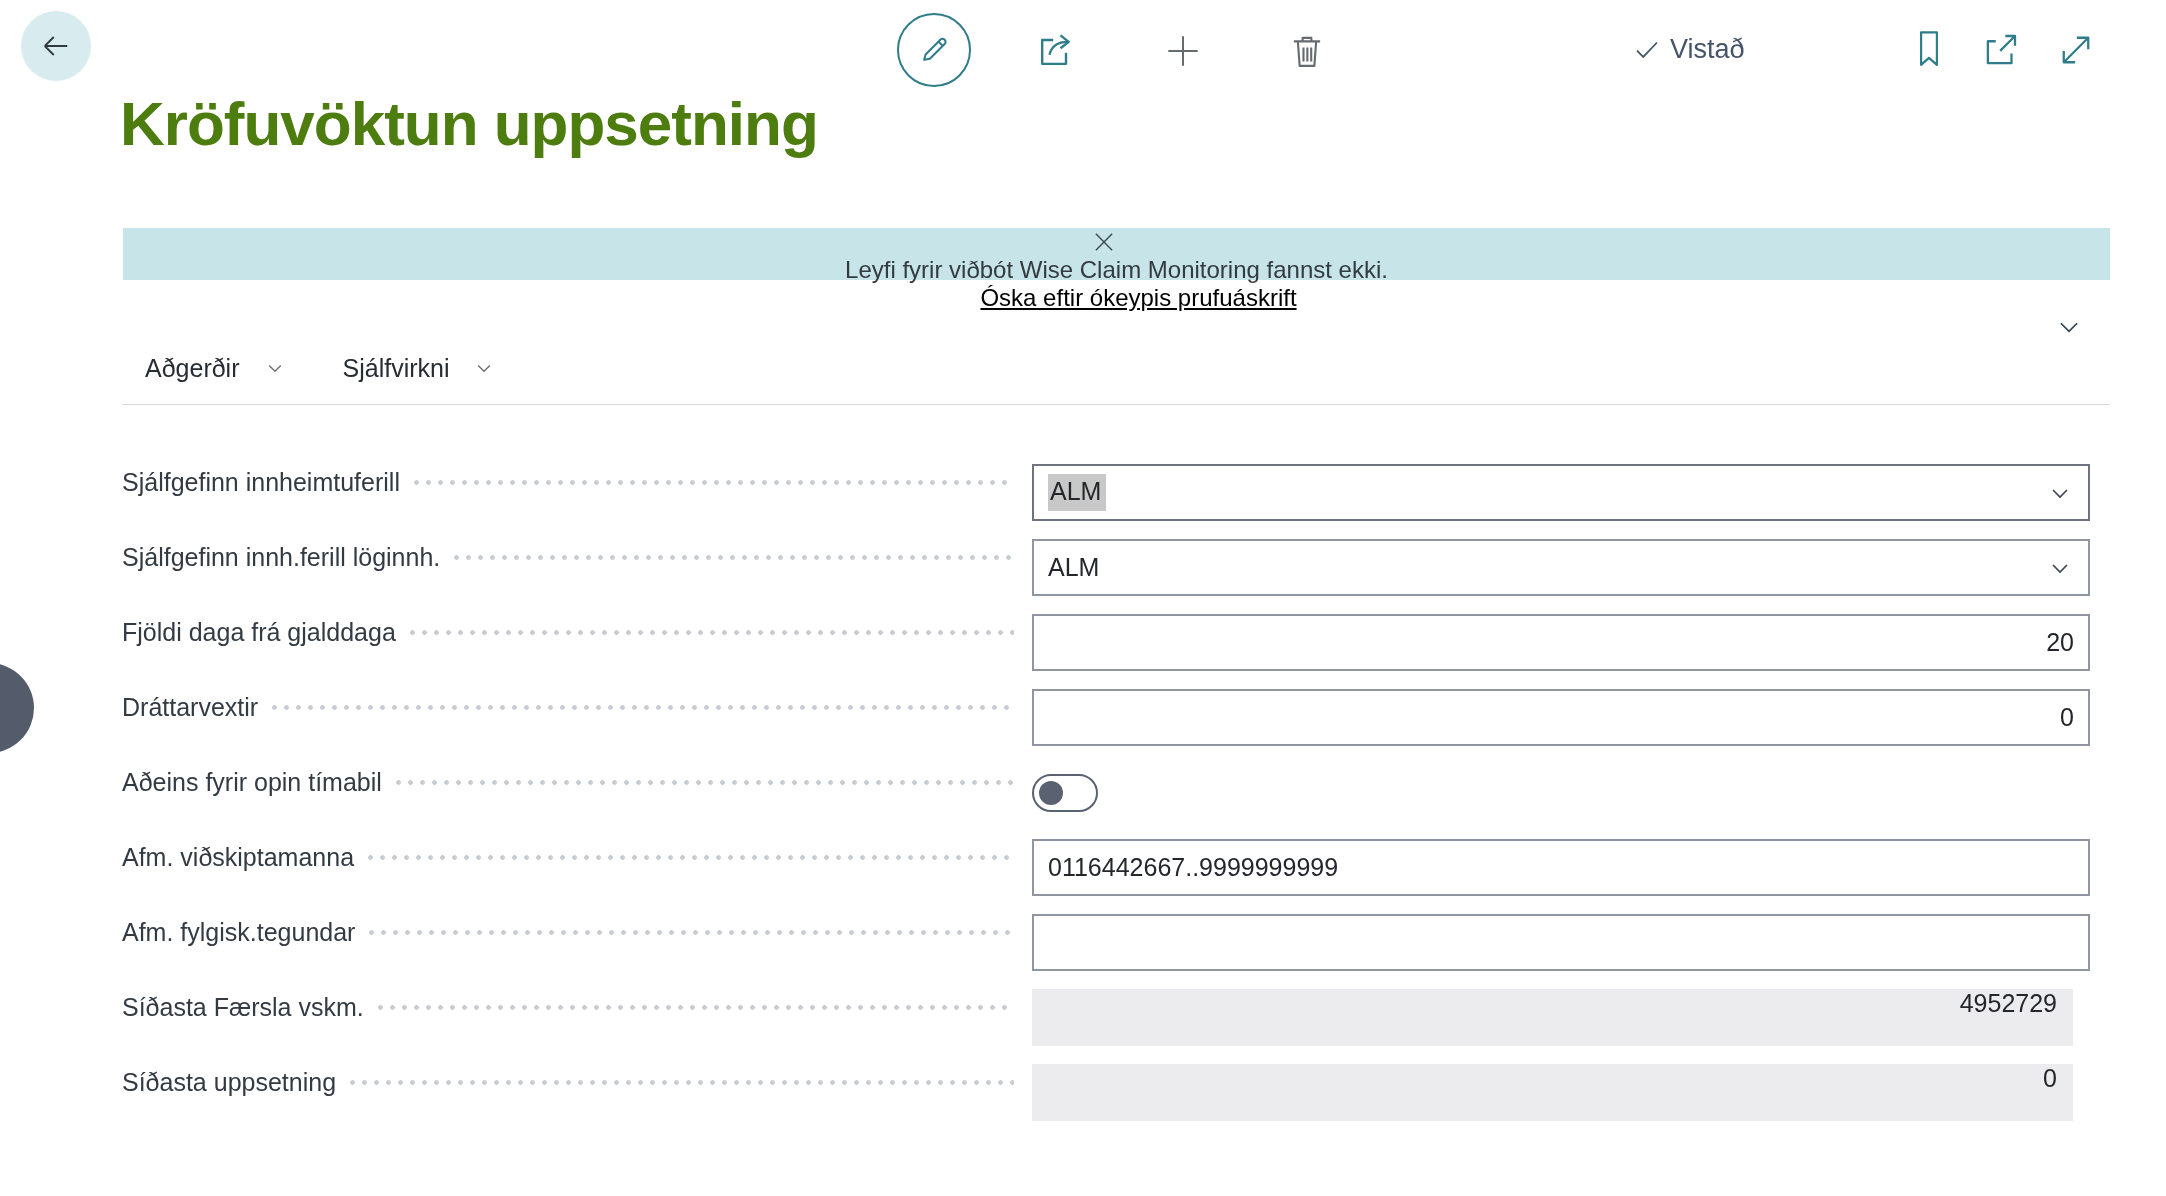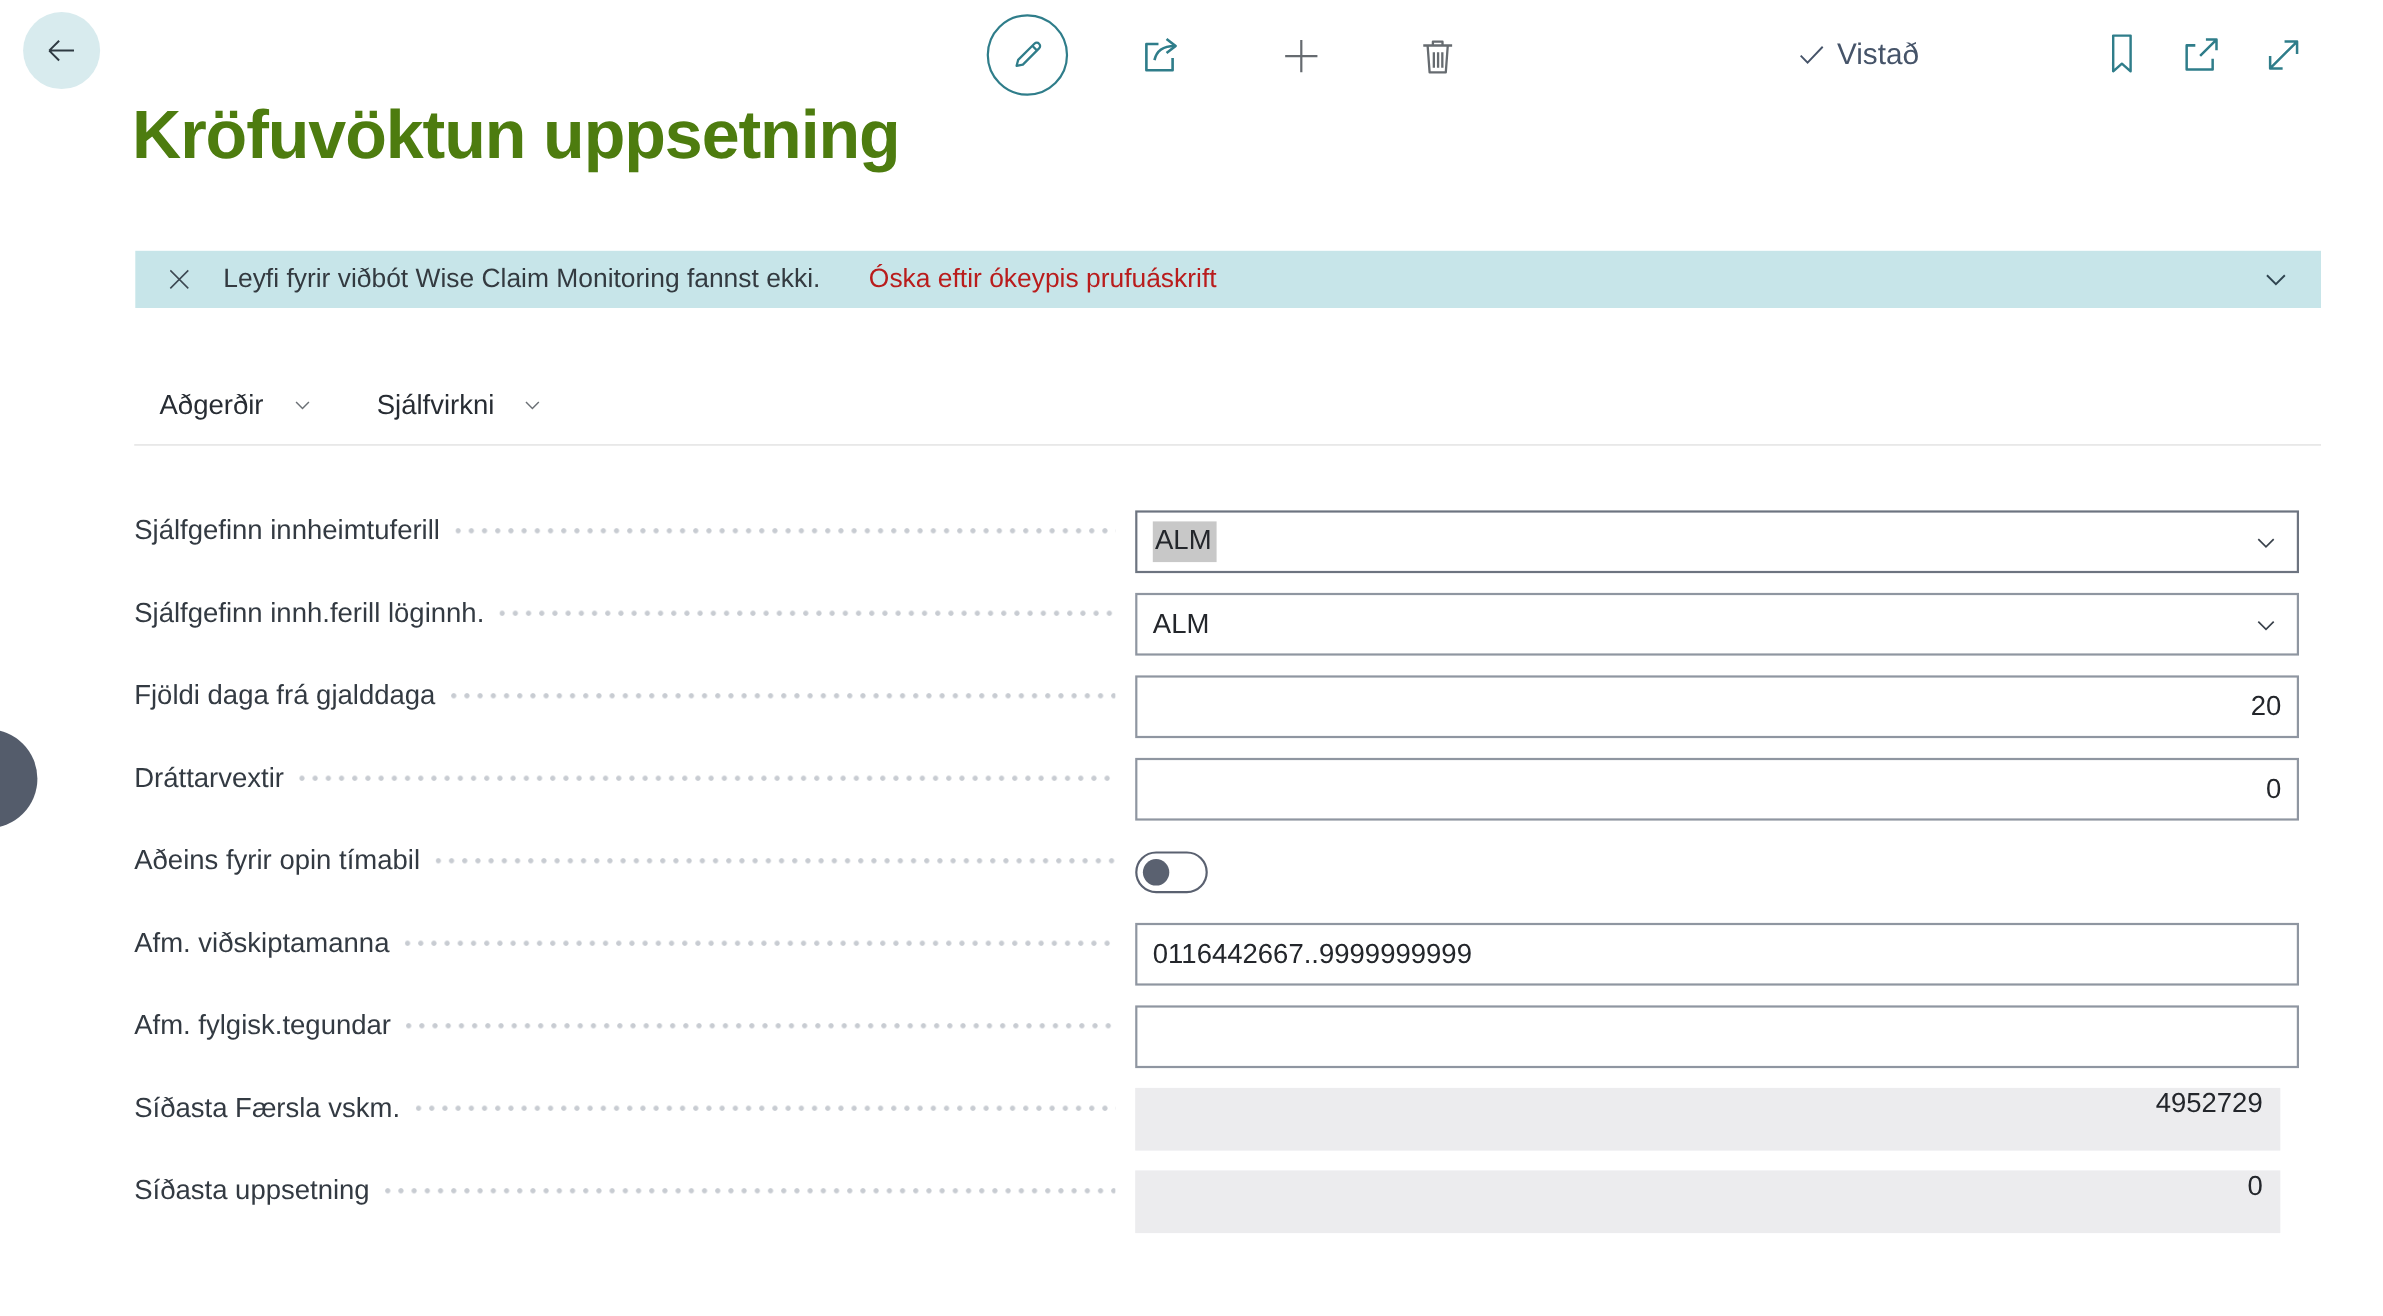--- a/index.html
+++ b/index.html
@@ -26,24 +26,24 @@
   .bookmark-btn { left:1906px; top:24px; width:46px; height:50px; }
   .openwin-btn  { left:1976px; top:26px; width:50px; height:48px; }
   .expand-btn   { left:2052px; top:26px; width:48px; height:48px; }
 
   
   .page-title { position:absolute; left:120px; top:88px; font-size:62px; font-weight:700;
     letter-spacing:-1px; color:#4d7c0f; white-space:nowrap; }
 
   
   .banner { position:absolute; left:123px; top:228px; width:1987px; height:52px;
-    background:#c7e5e9; display:flex; align-items:center; padding:0 26px; }
+    background:#c7e5e9; display:flex; align-items:center; padding:0 26px;flex-direction:column; }
   .banner-close { display:flex; align-items:center; margin-right:26px; cursor:pointer; }
   .banner-msg { font-size:24px; color:#333a40; }
-  .banner-link { font-size:24px; color:#b91c1c; margin-left:44px; cursor:pointer; }
+  .banner-link { font-size:24px; color:#000000; margin-left:44px; cursor:pointer;text-decoration:underline; }
   .banner-chev { margin-left:auto; display:flex; align-items:center; cursor:pointer; }
 
   
   .menubar { position:absolute; left:145px; top:344px; height:48px; display:flex; align-items:center; gap:58px; }
   .menu-item { display:flex; align-items:center; gap:25px; font-size:25px; color:#272c33; cursor:pointer; }
   .divider { position:absolute; left:122px; top:404px; width:1988px; height:1px; background:#d9d9d9; }
 
   
   .form { position:absolute; left:0; top:445px; width:2166px; }
   .frow { display:flex; align-items:center; height:75px; padding-left:122px; padding-right:76px; }

